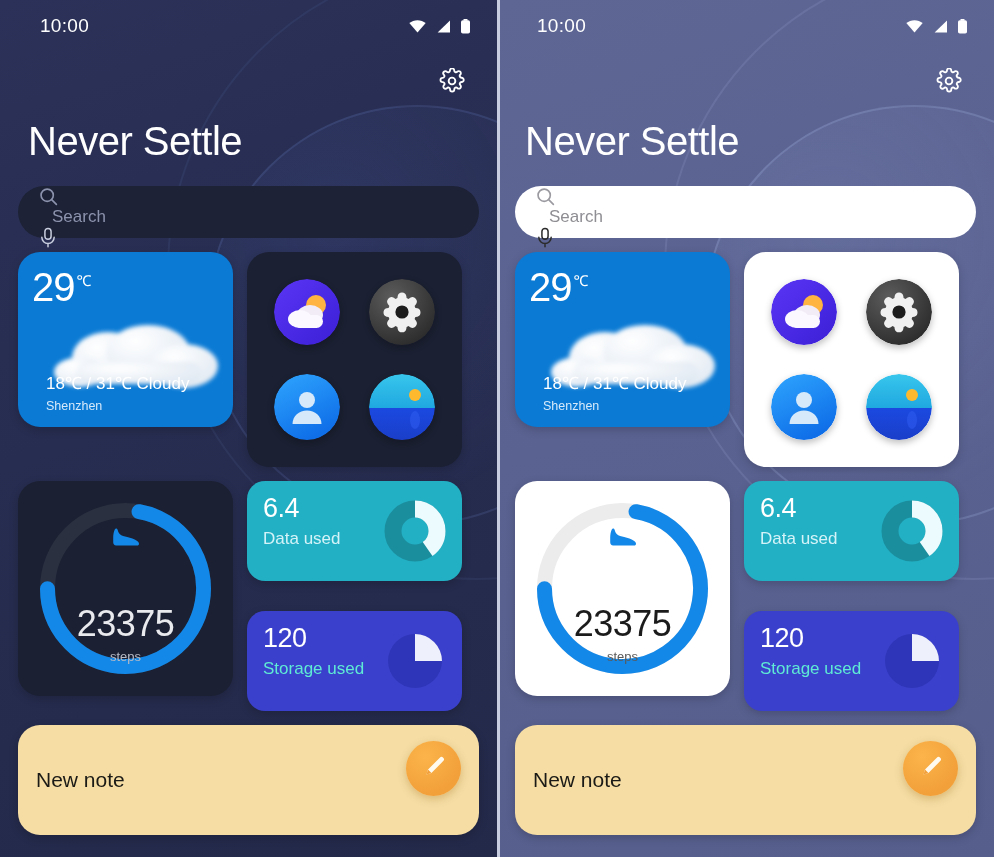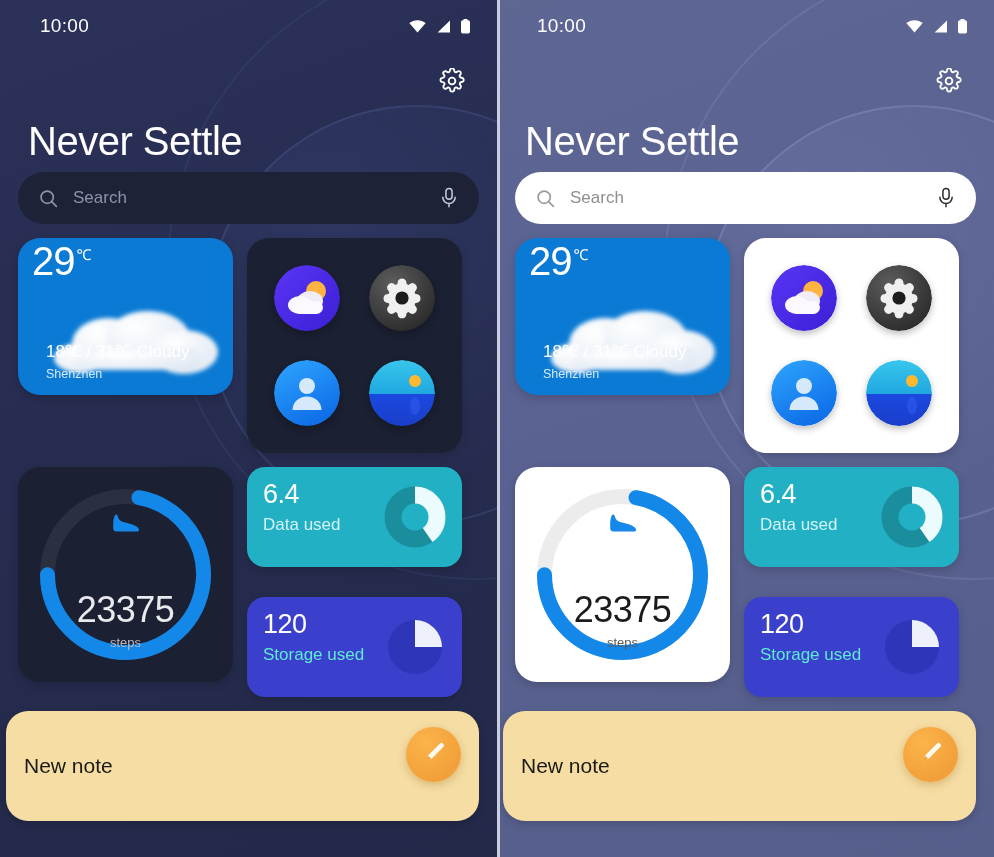--- a/index.html
+++ b/index.html
@@ -56,40 +56,40 @@
   .gear-btn{ width:38px; height:38px; display:flex; align-items:center; justify-content:center; cursor:pointer; }
   .page-title{
     position:relative; z-index:10;
     font-size:40px; color:#fff; font-weight:400;
     padding:18px 0 0 28px; letter-spacing:-.5px; line-height:1.05;
   }
 
   
   .search-bar{
     position:relative; z-index:10;
-    margin:10px 18px 0 18px; height:52px; border-radius:26px;
-    display:flex; align-items:center; padding:0 20px; cursor:text;
+    margin:24px 18px 0 18px; height:52px; border-radius:26px;
+    display:flex; align-items:flex-start; padding:0 20px; cursor:text;flex-direction:column;
   }
   .panel-dark .search-bar{ background:#1d2236; }
   .panel-light .search-bar{ background:#ffffff; }
   .search-bar .sicon{ flex:0 0 auto; display:flex; }
   .search-text{ flex:1; font-size:17px; padding-left:14px; }
   .panel-dark .search-text{ color:#8c93ad; }
   .panel-light .search-text{ color:#8e8e93; }
   .mic{ flex:0 0 auto; display:flex; cursor:pointer; }
 
   
   .grid{ position:relative; z-index:10; padding:14px 18px 0 18px; }
   .row{ display:flex; gap:14px; }
   .col{ display:flex; flex-direction:column; gap:30px; }
 
   
   .w-weather{
-    width:215px; height:157px; border-radius:22px; background:#0a7ad4;
-    position:relative; overflow:hidden; padding:4px 14px; cursor:pointer;
+    width:215px; height:175px; border-radius:22px; background:#0a7ad4;
+    position:relative; overflow:hidden; padding:16px 14px; cursor:pointer;
     box-shadow:0 3px 10px rgba(0,0,0,.18);
   }
   .w-temp{ display:flex; align-items:flex-start; color:#fff; }
   .w-temp .big{ font-size:40px; line-height:.95; font-weight:400; letter-spacing:-1px; }
   .w-temp .unit{ font-size:15px; margin-top:2px; margin-left:2px; }
   .cloud-art{
     position:absolute; left:18px; top:58px; width:190px; height:100px;
   }
   .w-foot{ position:absolute; left:16px; bottom:14px;margin-left:12px; }
   .w-range{ font-size:17px; color:#fff; white-space:nowrap; }
@@ -134,21 +134,21 @@
   .w-stat.indigo{ background:#3b40cc; }
   .stat-val{ font-size:27px; color:#fff; font-weight:400; line-height:1; letter-spacing:-.5px; }
   .stat-lbl{ font-size:17px; margin-top:7px; }
   .teal .stat-lbl{ color:#d4f3f8; }
   .indigo .stat-lbl{ color:#5eead4; }
   .stat-chart{ position:absolute; right:16px; top:50%; transform:translateY(-50%); }
 
   
   .w-note{
     position:relative; z-index:10;
-    margin:14px 18px 0 6px; height:110px; border-radius:22px;
+    margin:14px 18px 0 18px; height:110px; border-radius:22px;
     background:#f5dda4; padding:0 18px; display:flex; align-items:center;
     cursor:pointer; box-shadow:0 3px 10px rgba(0,0,0,.18);
   }
   .note-title{ font-size:21px; color:#1b1a16; }
   .note-fab{
     position:absolute; right:18px; top:16px; width:55px; height:55px;
     border-radius:50%; background:radial-gradient(circle at 35% 28%, #fcb44a, #f2a03a 70%);
     display:flex; align-items:center; justify-content:center;
     box-shadow:0 3px 8px rgba(150,95,10,.3); cursor:pointer;
   }

